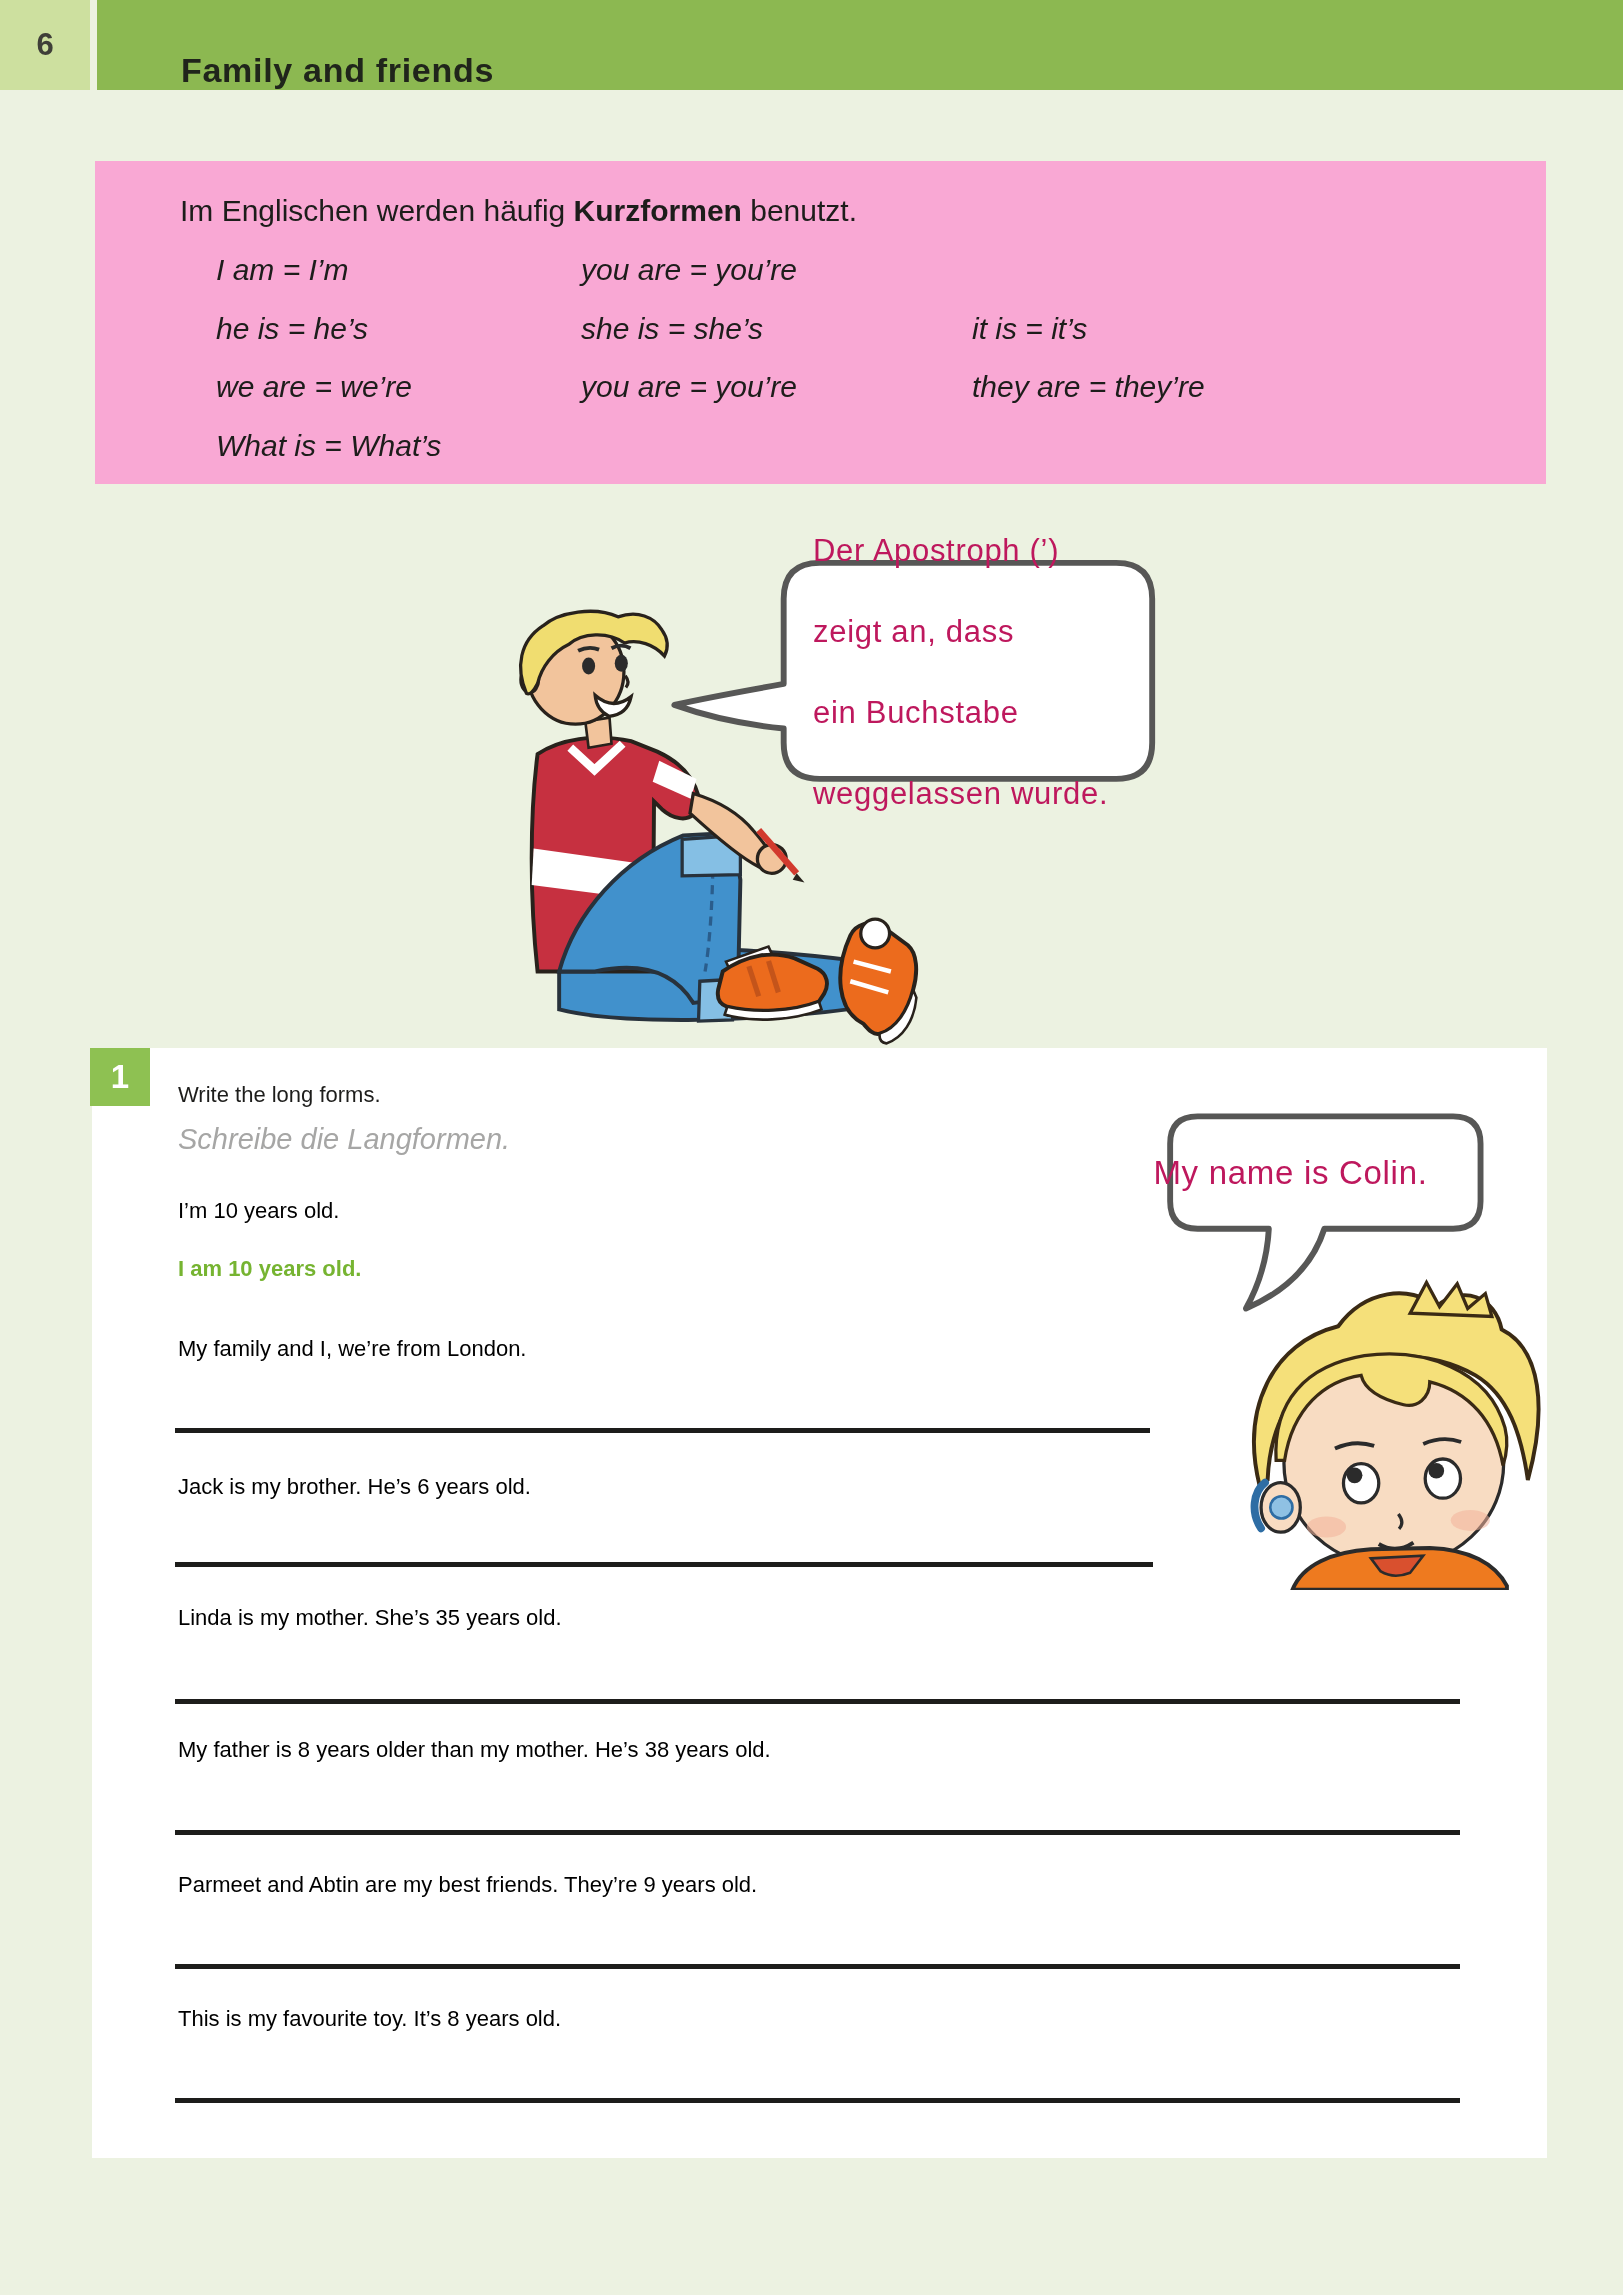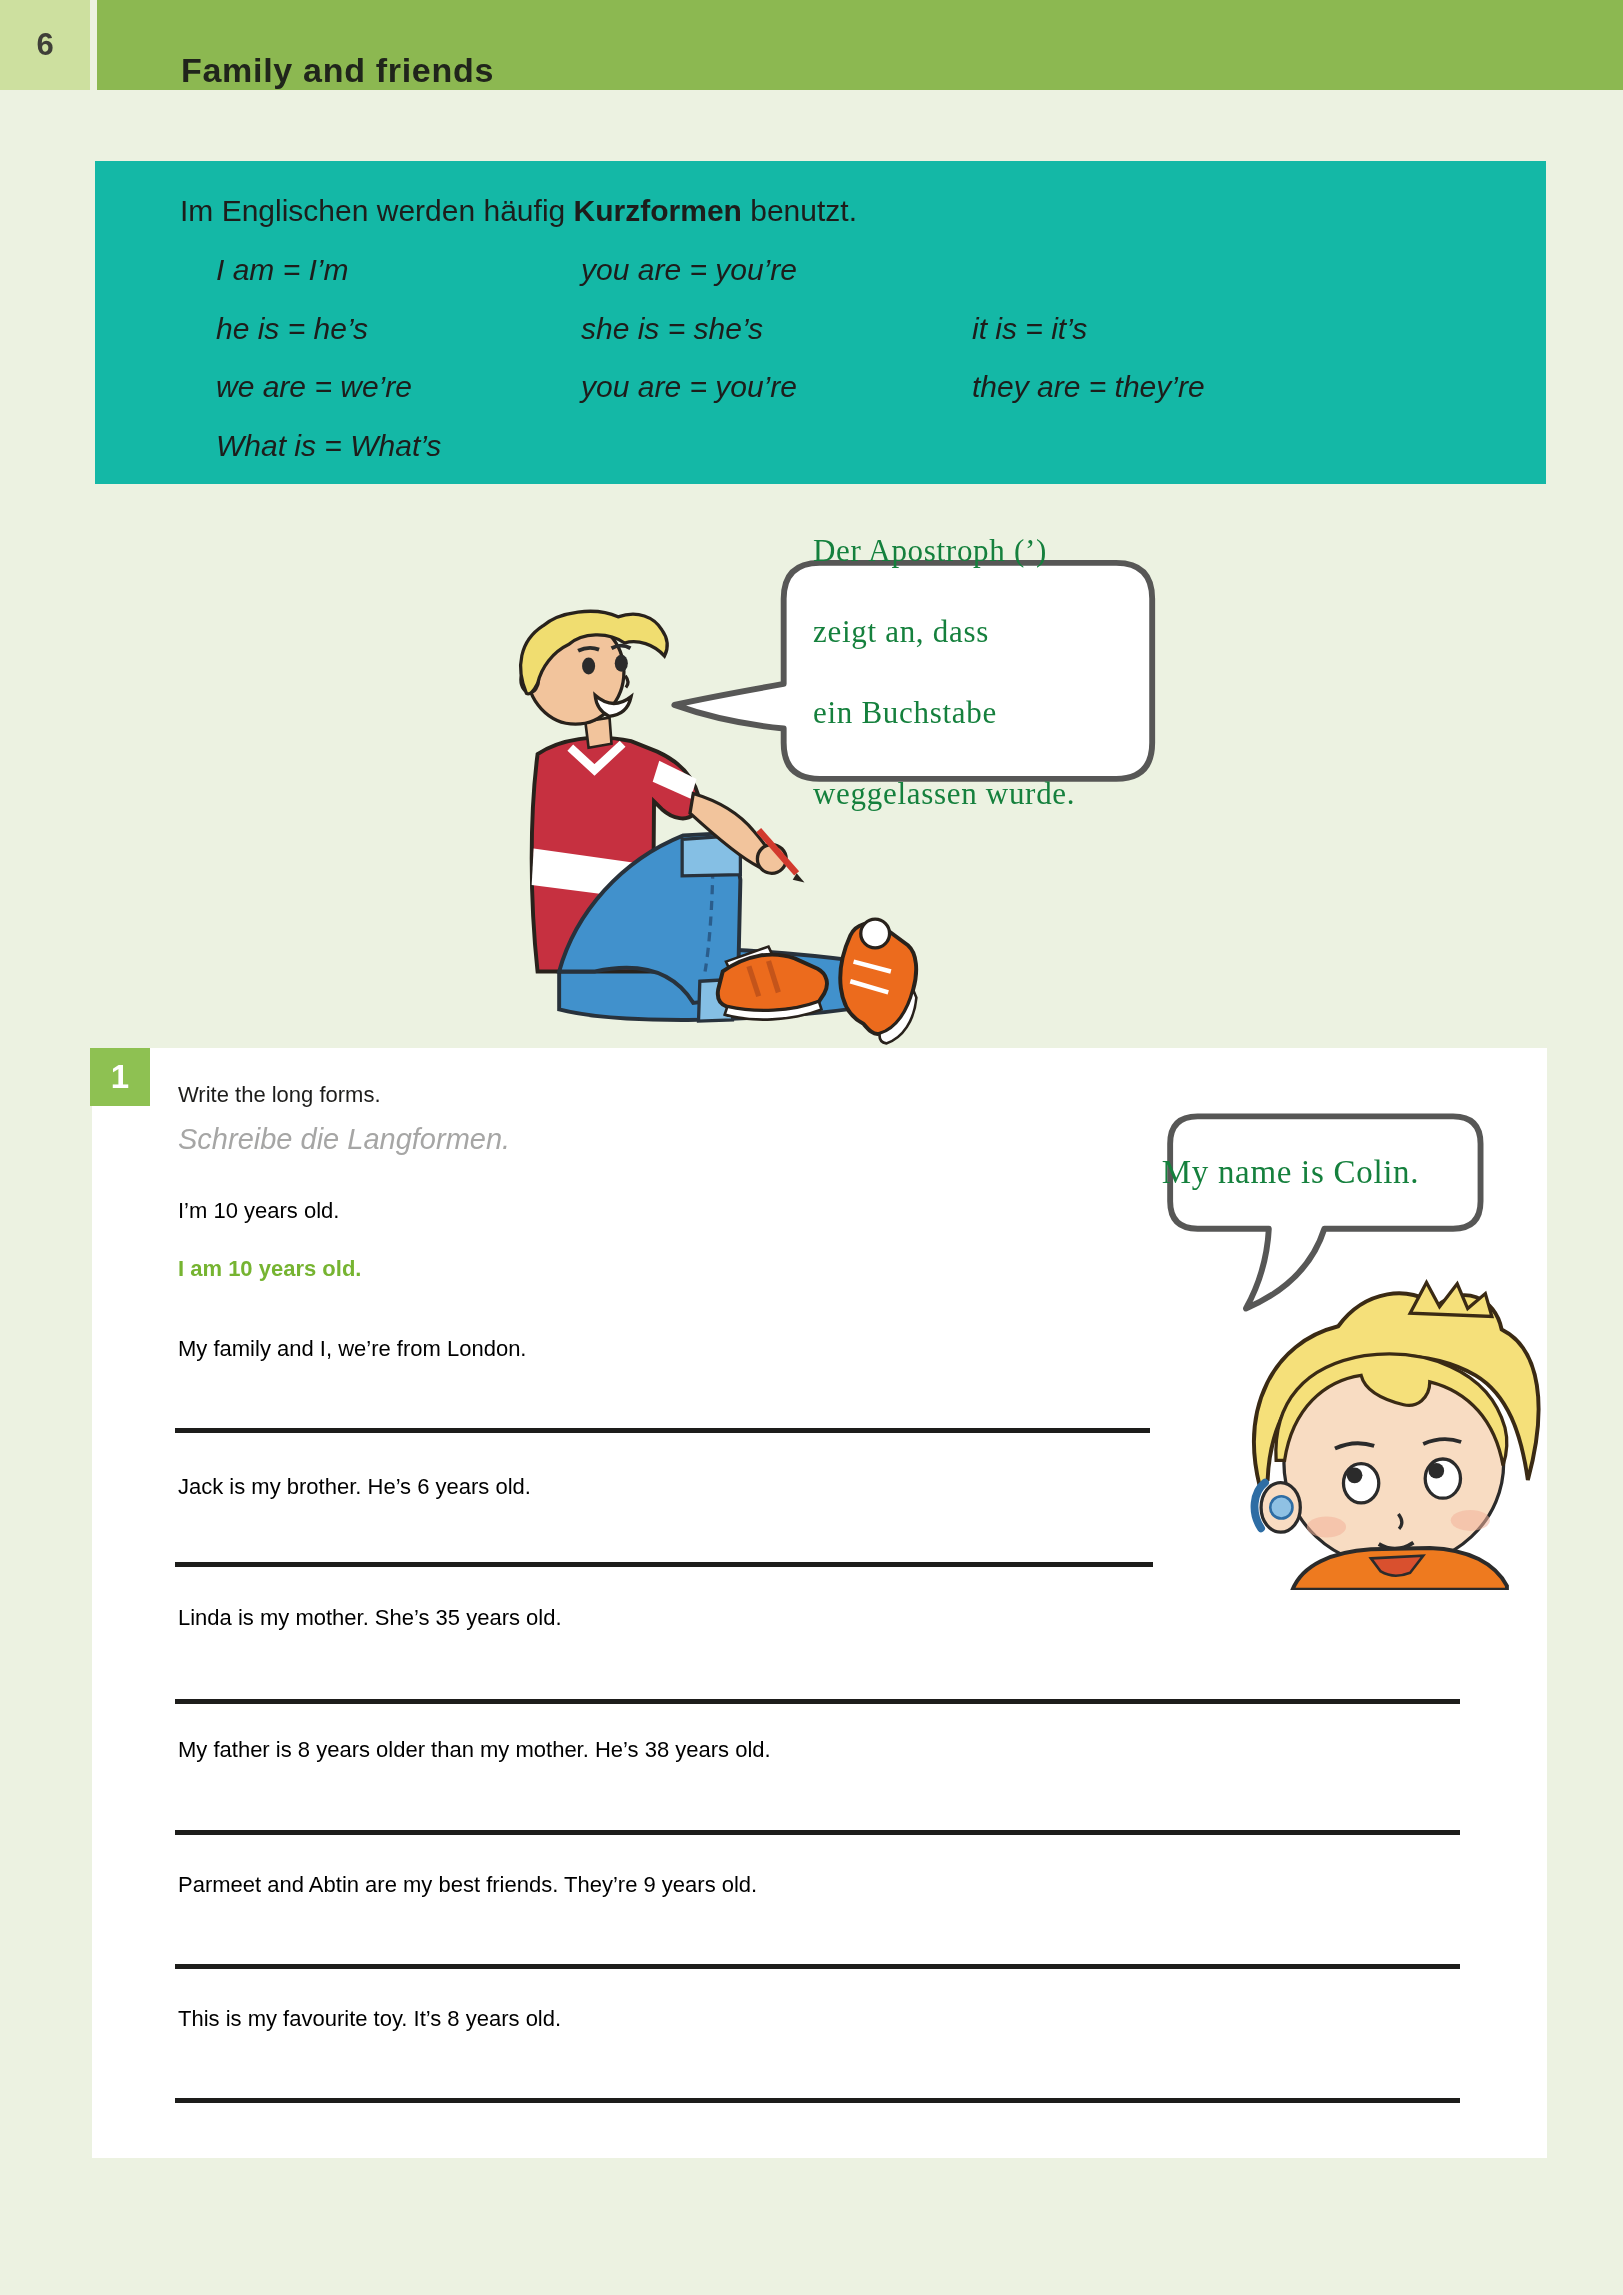--- a/index.html
+++ b/index.html
@@ -8,29 +8,29 @@
 
   
   .num-box{position:absolute;left:0;top:0;width:90px;height:90px;background:#cde09f;
            display:flex;align-items:center;justify-content:center;
            font-size:31px;font-weight:bold;color:#3f3f38;}
   .header-bar{position:absolute;left:97px;top:0;width:1526px;height:90px;background:#8cb851;
               display:flex;align-items:flex-end;}
   .header-title{margin-left:84px;font-size:34px;font-weight:bold;color:#20251b;letter-spacing:0.7px;}
 
   
-  .info-box{position:absolute;left:95px;top:161px;width:1451px;height:323px;background:#14b8a6;}
+  .info-box{position:absolute;left:95px;top:161px;width:1451px;height:323px;background:#f9a8d4;}
   .info-line{position:absolute;left:85px;font-size:30px;white-space:nowrap;color:#1d1d1b;}
   .form{font-style:italic;margin-left:36px;}
   .iy0{top:33px}.iy1{top:92px}.iy2{top:151px}.iy3{top:209px}.iy4{top:268px}
   .c2{left:450px}.c3{left:841px}
 
   
   .bubble-svg{position:absolute;}
-  .bubble-text{position:absolute;font-family:Liberation Serif, serif;color:#15803d;gap:33px;}
+  .bubble-text{position:absolute;font-family:Liberation Sans, sans-serif;color:#be185d;gap:33px;}
   .apo-text{left:783px;top:564px;width:368px;height:216px;padding-left:30px;box-sizing:border-box;
             display:flex;flex-direction:column;justify-content:center;
             font-size:31px;line-height:48px;letter-spacing:0.7px;}
   .colin-text{left:1135px;top:1116px;width:311px;height:113px;display:flex;align-items:center;
               justify-content:center;font-size:33px;letter-spacing:0.7px;}
 
   
   .panel{position:absolute;left:92px;top:1048px;width:1455px;height:1110px;background:#ffffff;}
   .badge{position:absolute;left:90px;top:1048px;width:60px;height:58px;background:#8ec152;
          display:flex;align-items:center;justify-content:center;

